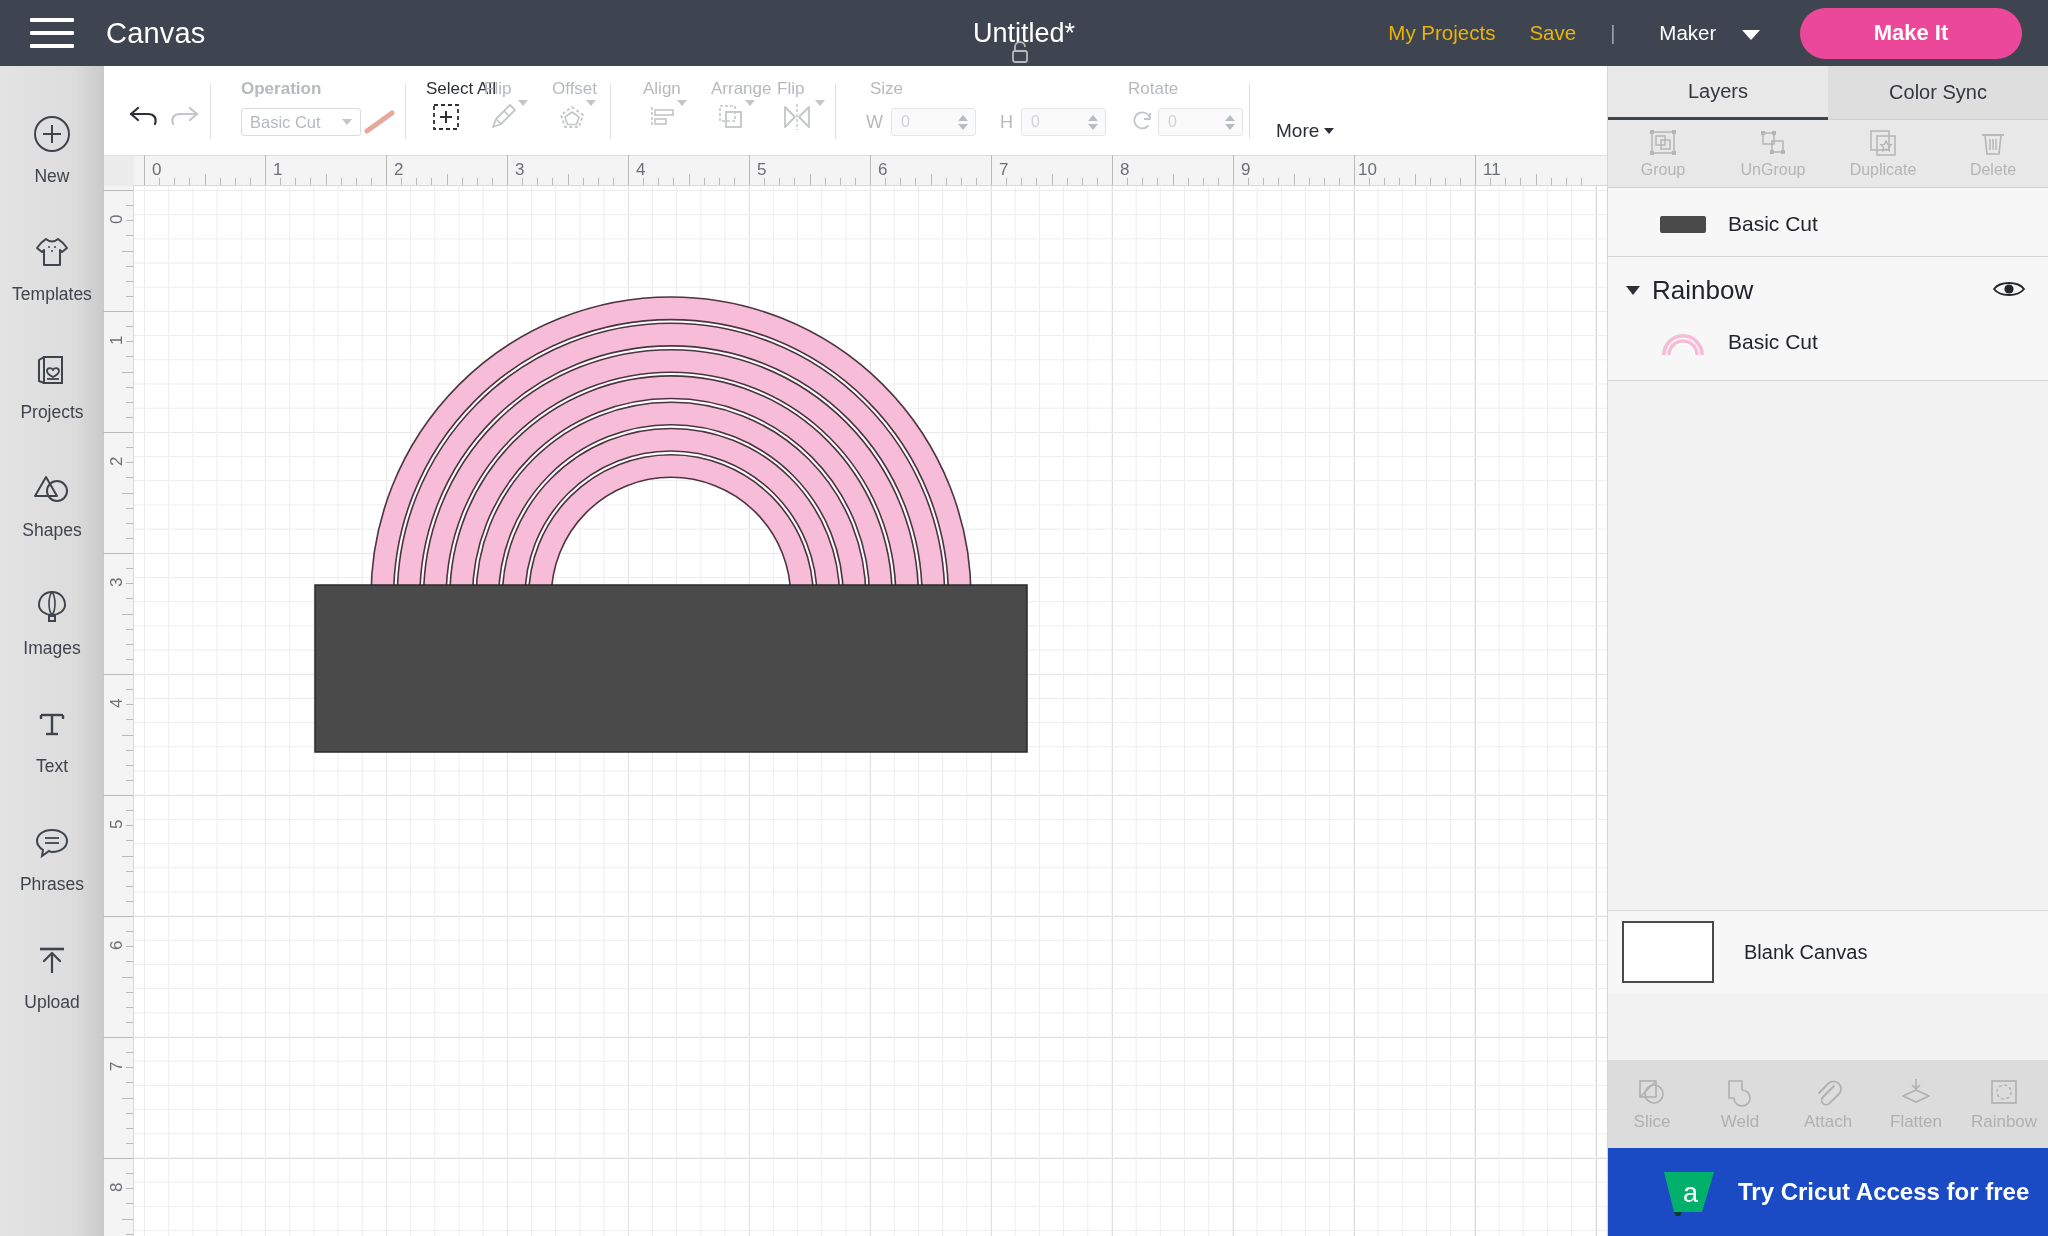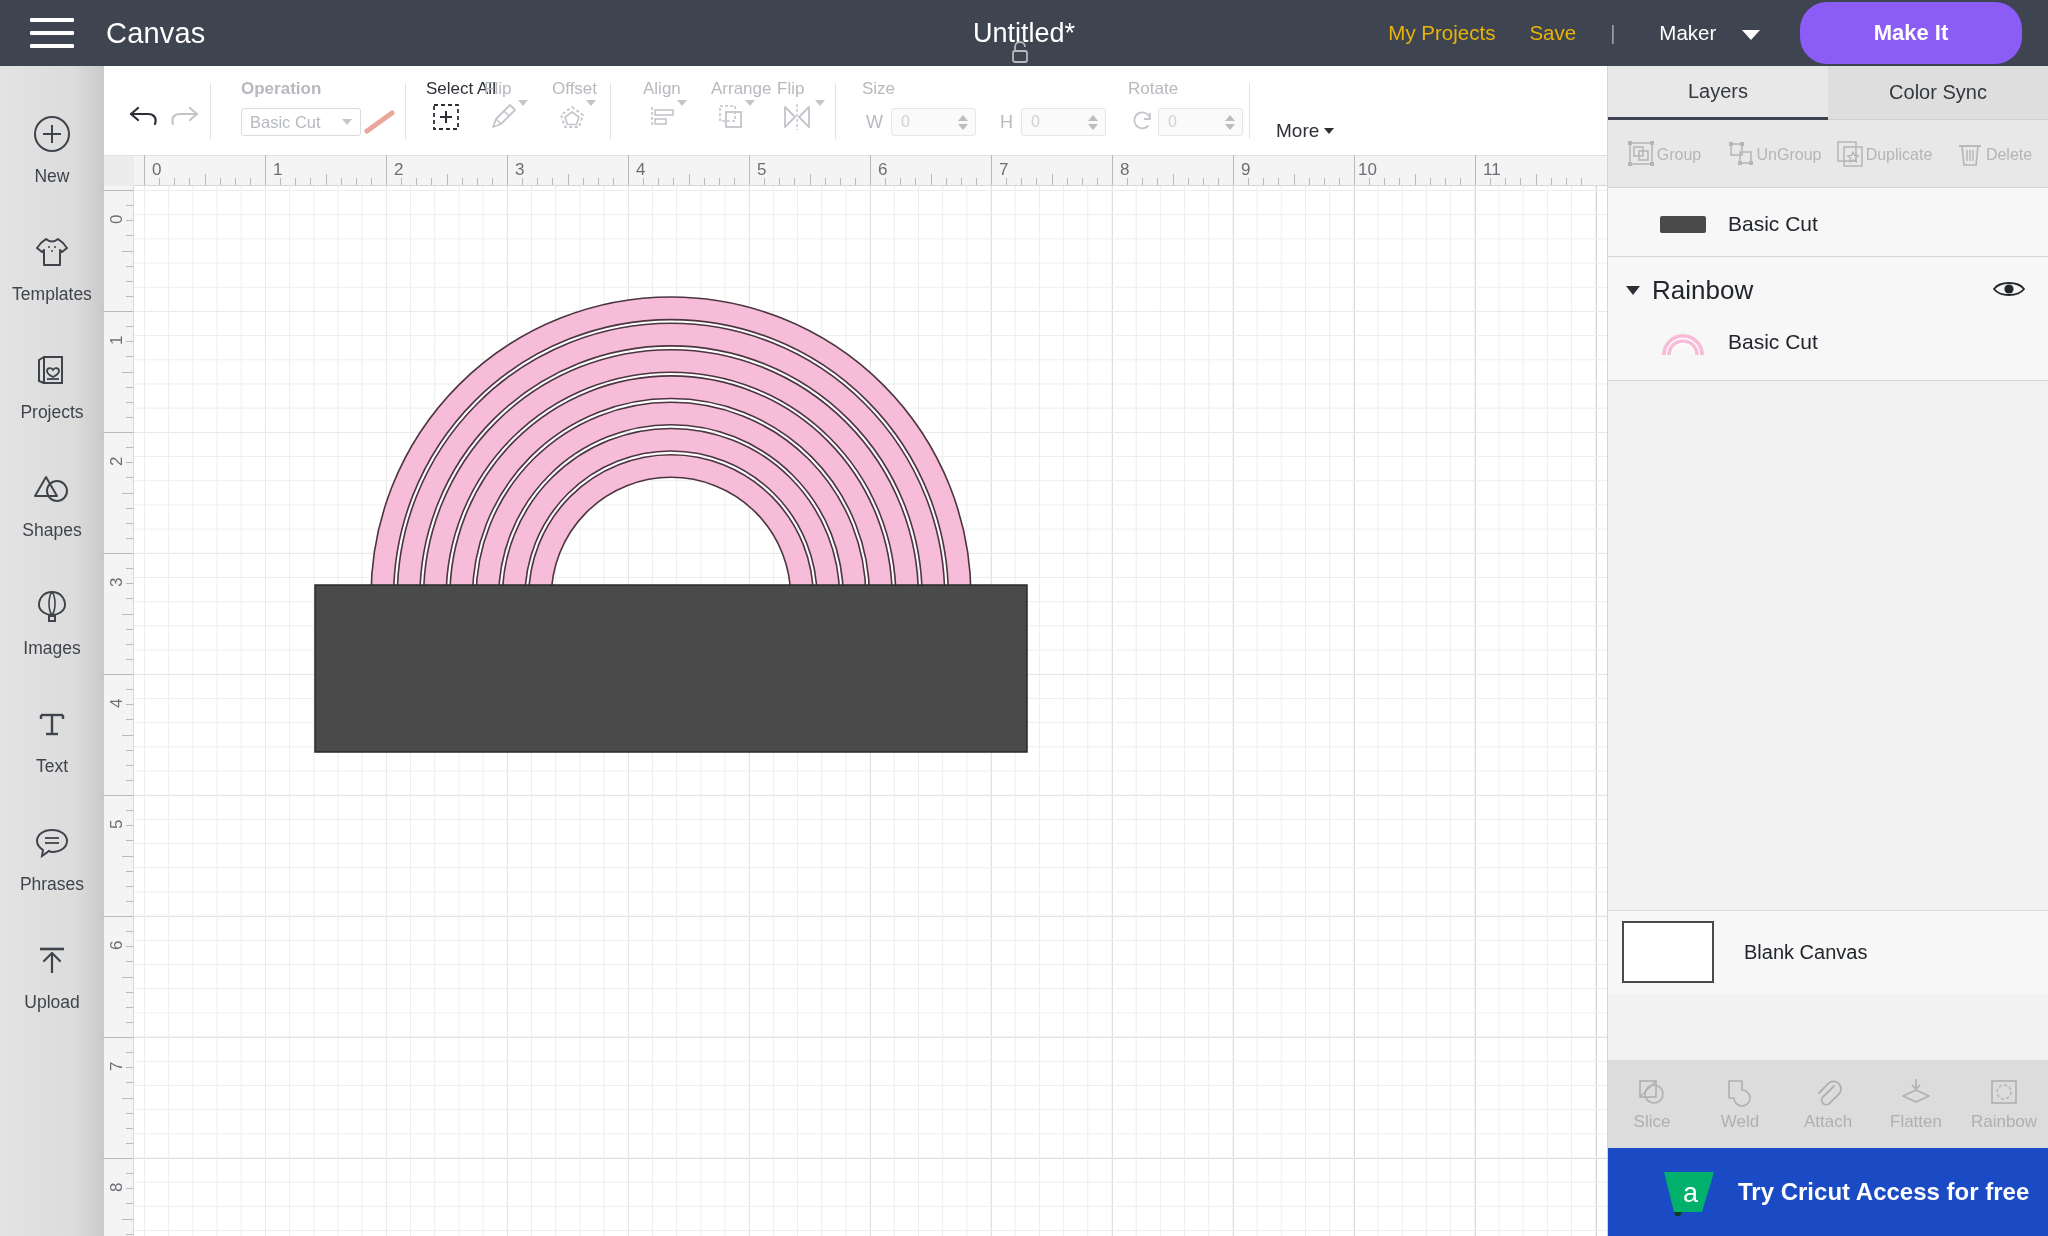--- a/index.html
+++ b/index.html
@@ -27,23 +27,23 @@
   .top-right { margin-left: auto; display: flex; align-items: center; padding-right: 26px; }
   .top-right .tlink { color: #eab308; font-size: 20.5px; margin-left: 34px; cursor: pointer; }
   .top-sep { color: #9aa1ab; font-size: 20px; margin-left: 34px; }
   .machine { color: #ffffff; font-size: 20.5px; margin-left: 44px; cursor: pointer; }
   .chev-down {
     display: inline-block; width: 0; height: 0; margin-left: 20px;
     border-left: 9px solid transparent; border-right: 9px solid transparent;
     border-top: 10px solid #ffffff; vertical-align: middle;
   }
   .makeit {
-    margin-left: 40px; background: #8b5cf6; color: #ffffff;
+    margin-left: 40px; background: #ec4899; color: #ffffff;
     font-size: 22px; font-weight: bold; border: none; border-radius: 27px;
-    width: 222px; height: 62px; cursor: pointer;
+    width: 222px; height: 51px; cursor: pointer;
   }
 
   
   .leftrail {
     position: absolute; left: 0; top: 66px; width: 104px; height: 1170px;
     background: linear-gradient(to right, #e3e3e3 0%, #dcdcdc 72%, #c9c9c9 100%);
     display: flex; flex-direction: column; align-items: center; padding-top: 24px;
   }
   .rail-item { width: 104px; height: 118px; display: flex; flex-direction: column;
     align-items: center; justify-content: center; cursor: pointer; }
@@ -115,21 +115,21 @@
   .rightpanel {
     position: absolute; left: 1607px; top: 66px; width: 441px; height: 1170px;
     background: #f2f2f2; border-left: 1px solid #d5d5d5;
   }
   .tabs { display: flex; height: 54px; background: #e8e8e8; }
   .tab { flex: 1; display: flex; align-items: center; justify-content: center;
     font-size: 20px; color: #33373e; cursor: pointer; }
   .tab.active { border-bottom: 3px solid #3e4550; }
   .tab.inactive { background: #dedede; border-bottom: 1px solid #cfcfcf; }
   .tool-row { display: flex; height: 68px; background: #e8e8e8; border-bottom: 1px solid #d2d2d2; }
-  .tool-cell { flex: 1; display: flex; align-items: center;
+  .tool-cell { flex: 1; display: flex; flex-direction: column; align-items: center;
     justify-content: center; cursor: pointer; }
   .tool-cell .tl { font-size: 16px; color: #b5b5b5; margin-top: 3px; }
   .layer-list { background: #f7f7f7; }
   .layer-group { border-bottom: 1px solid #d5d5d5; padding: 12px 0 16px 0; }
   .layer-head { display: flex; align-items: center; padding: 6px 22px 6px 18px; }
   .tri { width: 0; height: 0; border-left: 7px solid transparent; border-right: 7px solid transparent;
     border-top: 9px solid #2c2f36; margin-right: 12px; cursor: pointer; }
   .layer-name { font-size: 26px; color: #22262c; }
   .eye { margin-left: auto; cursor: pointer; }
   .layer-child { display: flex; align-items: center; padding: 12px 0 4px 52px; cursor: pointer; }
@@ -379,21 +379,21 @@
             <path d="M32 7 L22 17 L32 27 Z" fill="none" stroke="#c2c5ca" stroke-width="1.8" stroke-linejoin="round"></path>
             <line x1="20" y1="4" x2="20" y2="30" stroke="#c2c5ca" stroke-width="1.4" stroke-dasharray="3 2"></line>
           </svg>
         <i class="caret" style="position:absolute;right:-6px;top:50%;"></i>
       </div>
     </div>
 
     <div class="tb-divider" style="margin-left:16px;"></div>
 
     <div class="tb-group" style="padding-left:24px;">
-      <div class="tb-cap" style="left:20px;">Size</div>
+      <div class="tb-cap" style="left:28px;">Size</div>
       <div style="display:flex;align-items:center;padding-top:42px;position:relative;">
         <span style="font-size:18px;color:#b6b9be;margin-right:8px;">W</span>
         <div class="num-field">0</div>
         <div class="spin">
             <i class="up"></i>
             <i class="dn"></i>
           </div>
         <span style="width:22px;"></span>
         <span style="font-size:18px;color:#b6b9be;margin:0 8px 0 10px;">H</span>
         <div class="num-field">0</div>

